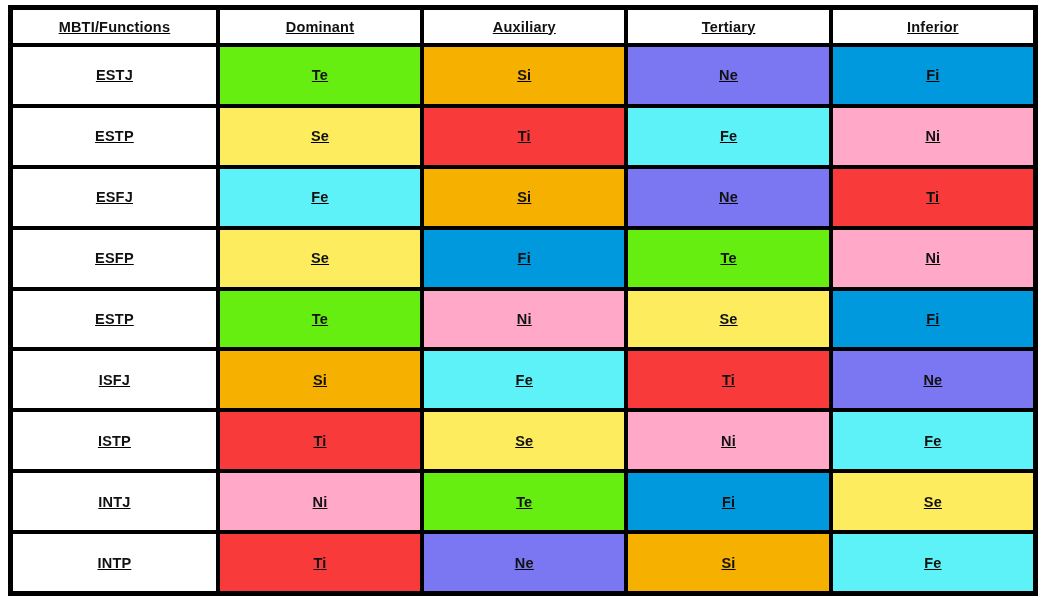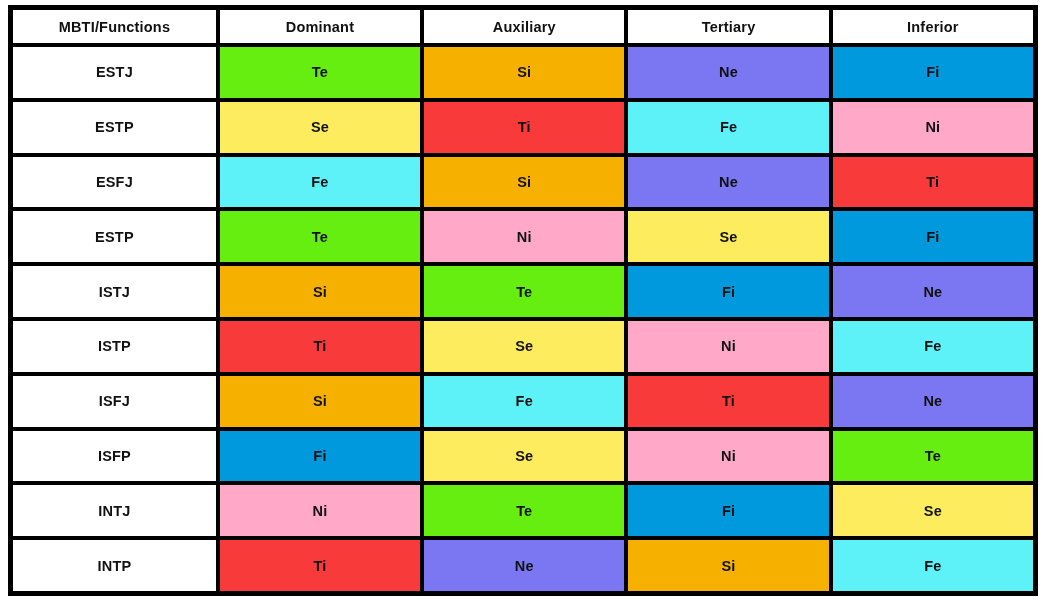--- a/index.html
+++ b/index.html
@@ -12,20 +12,21 @@
     height: 600px;
     font-family: "Liberation Sans", sans-serif;
     overflow: hidden;
   }
   #table-wrap {
     box-sizing: border-box;
     width: 1046px;
     height: 600px;
     padding: 5px 8px 4px 8px;
     background: #ffffff;
+    text-decoration: underline;
   }
   table.mbti {
     border-collapse: separate;
     border-spacing: 0;
     width: 100%;
     height: 100%;
     table-layout: fixed;
     background: #000000;
     border: 3px solid #000000;
   }
@@ -97,53 +98,46 @@
           <td class="fn-cell" style="background: rgb(255, 168, 200);">Ni</td>
         </tr>
         <tr>
           <td class="type-cell">ESFJ</td>
           <td class="fn-cell" style="background: rgb(93, 242, 248);">Fe</td>
           <td class="fn-cell" style="background: rgb(245, 176, 0);">Si</td>
           <td class="fn-cell" style="background: rgb(123, 119, 242);">Ne</td>
           <td class="fn-cell" style="background: rgb(249, 58, 58);">Ti</td>
         </tr>
         <tr>
+          <td class="type-cell">ESFP</td>
+          <td class="fn-cell" style="background: rgb(252, 236, 94);">Se</td>
+          <td class="fn-cell" style="background: rgb(0, 153, 221);">Fi</td>
+          <td class="fn-cell" style="background: rgb(102, 238, 17);">Te</td>
+          <td class="fn-cell" style="background: rgb(255, 168, 200);">Ni</td>
+        </tr>
+        <tr>
           <td class="type-cell">ESTP</td>
           <td class="fn-cell" style="background: rgb(102, 238, 17);">Te</td>
           <td class="fn-cell" style="background: rgb(255, 168, 200);">Ni</td>
           <td class="fn-cell" style="background: rgb(252, 236, 94);">Se</td>
           <td class="fn-cell" style="background: rgb(0, 153, 221);">Fi</td>
-        </tr>
-        <tr>
-          <td class="type-cell">ISTJ</td>
-          <td class="fn-cell" style="background: rgb(245, 176, 0);">Si</td>
-          <td class="fn-cell" style="background: rgb(102, 238, 17);">Te</td>
-          <td class="fn-cell" style="background: rgb(0, 153, 221);">Fi</td>
-          <td class="fn-cell" style="background: rgb(123, 119, 242);">Ne</td>
-        </tr>
-        <tr>
-          <td class="type-cell">ISTP</td>
-          <td class="fn-cell" style="background: rgb(249, 58, 58);">Ti</td>
-          <td class="fn-cell" style="background: rgb(252, 236, 94);">Se</td>
-          <td class="fn-cell" style="background: rgb(255, 168, 200);">Ni</td>
-          <td class="fn-cell" style="background: rgb(93, 242, 248);">Fe</td>
         </tr>
         <tr>
           <td class="type-cell">ISFJ</td>
           <td class="fn-cell" style="background: rgb(245, 176, 0);">Si</td>
           <td class="fn-cell" style="background: rgb(93, 242, 248);">Fe</td>
           <td class="fn-cell" style="background: rgb(249, 58, 58);">Ti</td>
           <td class="fn-cell" style="background: rgb(123, 119, 242);">Ne</td>
         </tr>
         <tr>
-          <td class="type-cell">ISFP</td>
-          <td class="fn-cell" style="background: rgb(0, 153, 221);">Fi</td>
+          <td class="type-cell">ISTP</td>
+          <td class="fn-cell" style="background: rgb(249, 58, 58);">Ti</td>
           <td class="fn-cell" style="background: rgb(252, 236, 94);">Se</td>
           <td class="fn-cell" style="background: rgb(255, 168, 200);">Ni</td>
-          <td class="fn-cell" style="background: rgb(102, 238, 17);">Te</td>
+          <td class="fn-cell" style="background: rgb(93, 242, 248);">Fe</td>
         </tr>
         <tr>
           <td class="type-cell">INTJ</td>
           <td class="fn-cell" style="background: rgb(255, 168, 200);">Ni</td>
           <td class="fn-cell" style="background: rgb(102, 238, 17);">Te</td>
           <td class="fn-cell" style="background: rgb(0, 153, 221);">Fi</td>
           <td class="fn-cell" style="background: rgb(252, 236, 94);">Se</td>
         </tr>
         <tr>
           <td class="type-cell">INTP</td>

